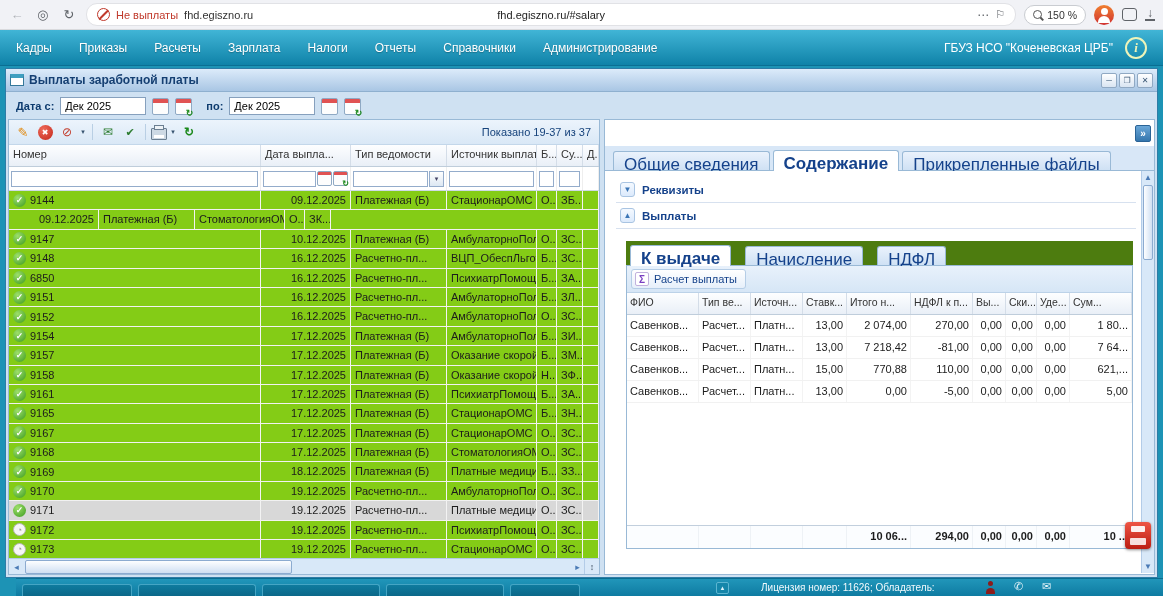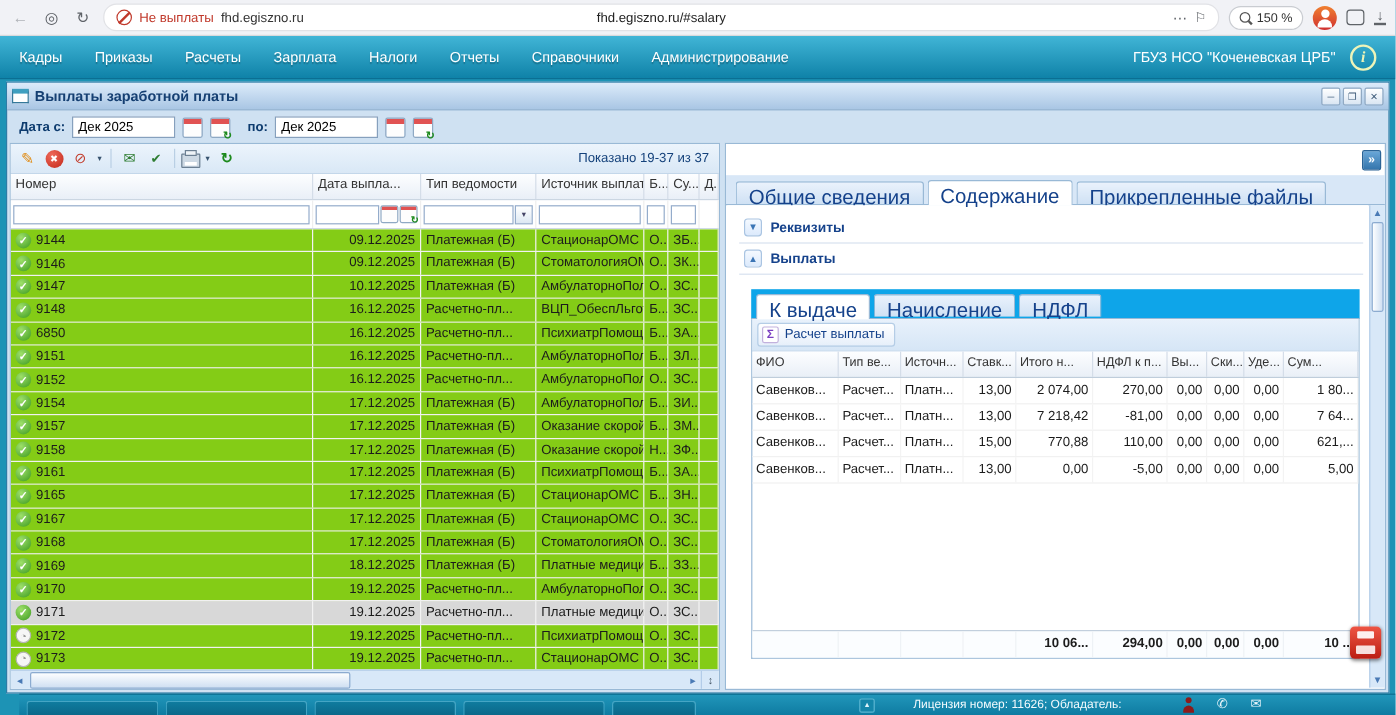--- a/index.html
+++ b/index.html
@@ -91,26 +91,26 @@
   .sarr{position:absolute;top:0;width:15px;height:15px;font-size:9px;color:#4a7ab5;display:flex;align-items:center;justify-content:center;cursor:pointer}
   .sarr.l{left:0}.sarr.r{right:14px}
   .sthumb{position:absolute;left:16px;top:1px;width:265px;height:12px;background:linear-gradient(#fdfeff,#cfdff2);border:1px solid #8cabd0;border-radius:2px;cursor:pointer}
   .corner{position:absolute;right:0;top:0;width:14px;height:15px;font-size:9px;color:#456;display:flex;align-items:center;justify-content:center;border-left:1px solid #b3cce8;cursor:pointer}
 
   
   .right-panel{position:absolute;left:598px;top:50px;right:2px;bottom:2px;background:#fff;border:1px solid #99b9d6;box-sizing:border-box}
   .collapse-btn{position:absolute;top:5px;right:3px;width:16px;height:17px;background:linear-gradient(#6aa7d8,#3576ad);border:1px solid #2a6396;border-radius:2px;color:#fff;font-size:10px;font-weight:bold;display:flex;align-items:center;justify-content:center;cursor:pointer;box-sizing:border-box;z-index:3}
   .rtabs{position:absolute;top:26px;left:0;right:0;height:25px;background:#d8e7f7;border-bottom:1px solid #99b9d6;display:flex;align-items:flex-end;padding-left:8px;gap:3px;box-sizing:border-box}
   .rtab{font-size:17px;color:#15428b;background:linear-gradient(#eaf2fc,#cfe1f4);border:1px solid #99b9d6;border-bottom:none;border-radius:3px 3px 0 0;padding:3px 10px;height:19px;box-sizing:border-box;cursor:pointer;white-space:nowrap}
-  .rtab.active{background:#fff;font-weight:normal;height:21px;margin-bottom:-1px;z-index:2}
+  .rtab.active{background:#fff;font-weight:bold;height:21px;margin-bottom:-1px;z-index:2}
   .rcontent{position:absolute;top:51px;left:1px;right:14px;bottom:1px;background:#fff;padding:6px 0 0 10px;box-sizing:border-box;overflow:hidden}
   .section{display:flex;align-items:center;gap:7px;padding:5px 4px;border-bottom:1px solid #d7e1ef;margin-right:4px}
   .sec-arrow{width:15px;height:15px;border-radius:3px;background:linear-gradient(#f4f9ff,#dceafc);border:1px solid #a9c4e2;color:#3b75b5;font-size:8px;display:flex;align-items:center;justify-content:center;cursor:pointer;box-sizing:border-box;flex:none}
   .sec-title{font-size:11.5px;font-weight:bold;color:#15428b}
-  .subtabs{margin:12px 0 0 10px;width:507px;background:#0ea5e9;border-bottom:1px solid #99b9d6;display:flex;align-items:center;gap:3px;padding:3px 4px 0 4px;box-sizing:border-box;height:25px}
+  .subtabs{margin:12px 0 0 10px;width:507px;background:#4d7c0f;border-bottom:1px solid #99b9d6;display:flex;align-items:flex-end;gap:14px;padding:3px 4px 0 4px;box-sizing:border-box;height:25px}
   .subpanel{margin-left:10px;width:507px;height:283px;border:1px solid #99b9d6;border-top:none;box-sizing:border-box;position:relative;background:#fff}
   .sp-toolbar{height:26px;background:linear-gradient(#e8f1fb,#d6e6f6);border-bottom:1px solid #bcd2e8;display:flex;align-items:center;padding:0 4px}
   .calc-btn{display:flex;align-items:center;gap:5px;padding:2px 8px 2px 3px;border:1px solid #b5cde6;border-radius:3px;background:linear-gradient(#ffffff,#e6effa);font-size:11px;color:#15428b;cursor:pointer}
   .sigma{width:14px;height:14px;background:#fff;border:1px solid #c2b1dd;border-radius:2px;color:#7a3fc1;font-weight:bold;font-size:10px;display:flex;align-items:center;justify-content:center;box-sizing:border-box}
 
   .rc0{width:72px}.rc1{width:52px}.rc2{width:52px}.rc3{width:44px}.rc4{width:64px}.rc5{width:62px}.rc6{width:33px}.rc7{width:31px}.rc8{width:33px}.rc9{flex:1}
   .rheader{display:flex;height:21px;background:linear-gradient(#fdfeff,#e9eff7);border-bottom:1px solid #bfcddb}
   .rhcell{font-size:10.5px;color:#333;padding:3px 3px;border-right:1px solid #d4dde8;box-sizing:border-box;overflow:hidden;white-space:nowrap;cursor:pointer}
   .rrow{display:flex;height:21px;border-bottom:1px solid #f1f1f1;font-size:11px;color:#1c1c1c;cursor:pointer}
   .rcell{padding:0 3px;border-right:1px solid #f3f3f3;overflow:hidden;white-space:nowrap;box-sizing:border-box;height:100%;line-height:20px}
@@ -265,24 +265,20 @@
             </div>
             <div class="cell c1 r">09.12.2025</div>
             <div class="cell c2">Платежная (Б)</div>
             <div class="cell c3">СтационарОМС</div>
             <div class="cell c4">О...</div>
             <div class="cell c5">ЗБ...</div>
             <div class="cell c6"></div>
           </div>
 
           <div class="lrow icon-check">
-            <div class="cell c0 flex">
-              <span class="ric"></span>
-              <span>9146</span>
-            </div>
             <div class="cell c1 r">09.12.2025</div>
             <div class="cell c2">Платежная (Б)</div>
             <div class="cell c3">СтоматологияОМС</div>
             <div class="cell c4">О...</div>
             <div class="cell c5">ЗК...</div>
             <div class="cell c6"></div>
           </div>
 
           <div class="lrow icon-check">
             <div class="cell c0 flex">

